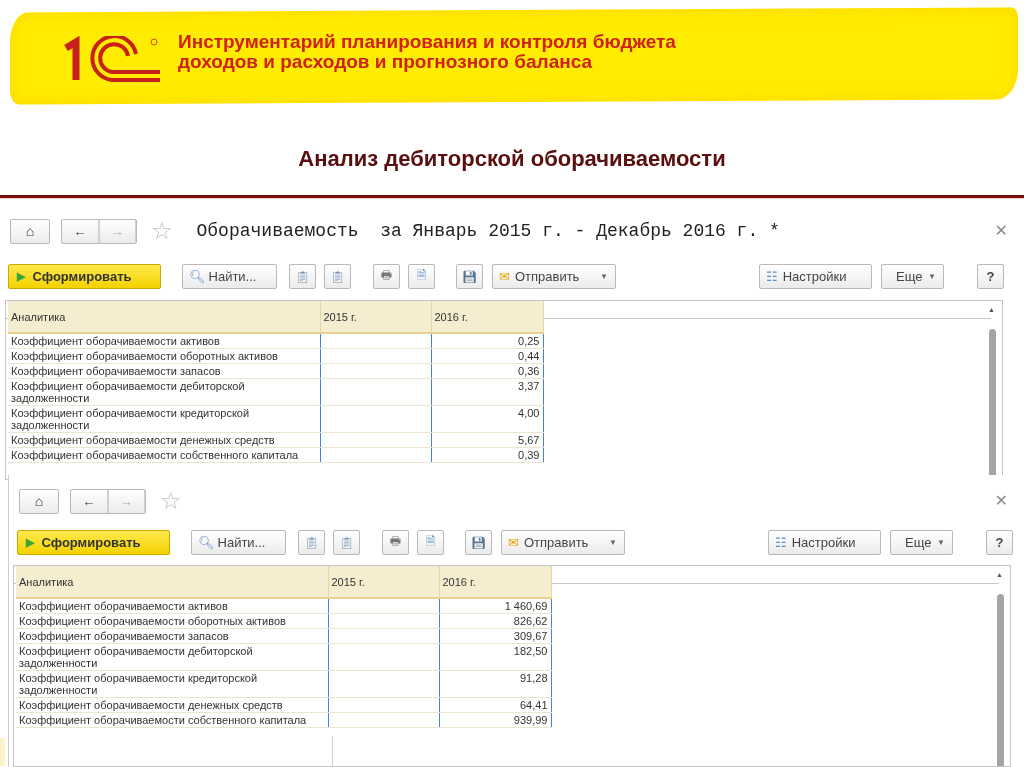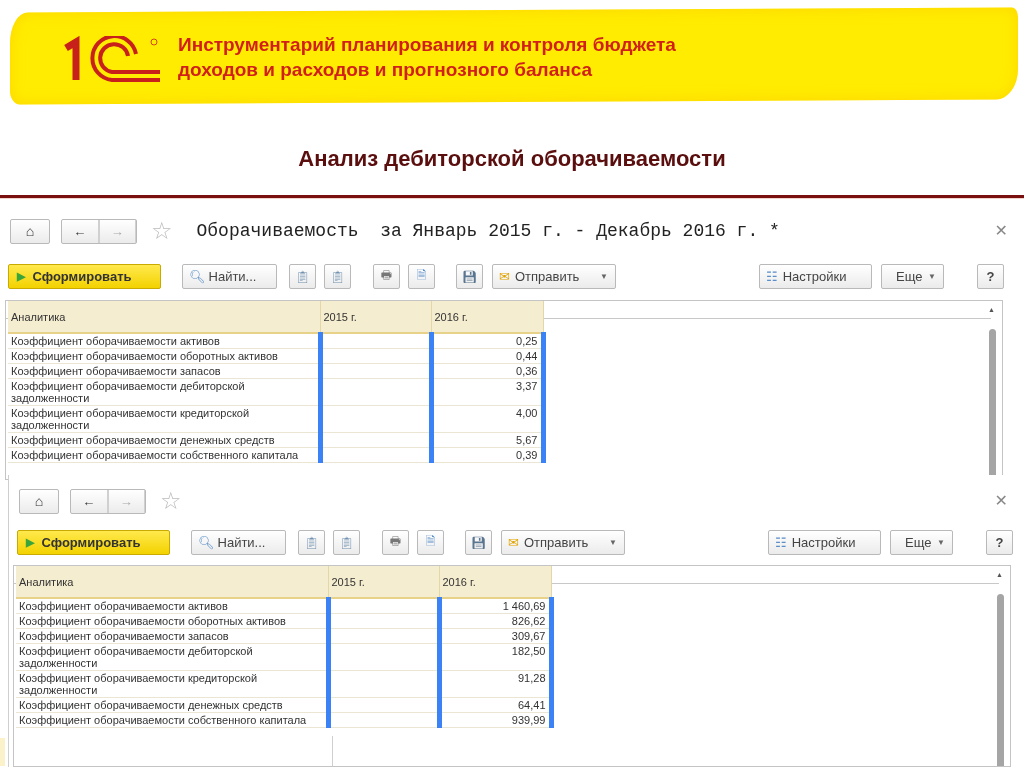--- a/index.html
+++ b/index.html
@@ -7,21 +7,21 @@
   .slide { position: relative; width: 1024px; height: 767px; background: #fff; }
 
   
   .banner { position: absolute; left: 10px; top: 6px; width: 1008px; height: 100px; }
   .banner-bg { position: absolute; left: 0; top: 4px; width: 1008px; height: 92px;
     background: #ffec00;
     border-radius: 18px 6px 22px 10px / 30px 10px 30px 14px;
     box-shadow: inset 0 0 14px rgba(255,200,0,0.6);
     transform: skewY(-0.3deg); }
   .logo { position: absolute; left: 52px; top: 30px; width: 100px; height: 48px; }
-  .banner-title { position: absolute; left: 168px; top: 26px; width: 560px; color: #d11f1a; font-weight: bold; font-size: 19px; line-height: 25px; }
+  .banner-title { position: absolute; left: 168px; top: 26px; width: 560px; color: #d11f1a; font-weight: bold; font-size: 19px; line-height: 20px; }
 
   .slide-title { position: absolute; left: 0; top: 146px; width: 1024px; text-align: center; color: #5a0e0e; font-weight: bold; font-size: 22px; }
   .red-rule { position: absolute; left: 0; top: 195px; width: 1024px; height: 3px; background: #7a0f0f; }
   .pink-rule { position: absolute; left: 0; top: 198px; width: 1024px; height: 1px; background: #f3d3cc; }
 
   
   .win { position: absolute; background: #fff; }
   .win1 { left: 0; top: 205px; width: 1024px; height: 270px; }
   .win2 { left: 8px; top: 475px; width: 1016px; height: 292px; border-left: 1px solid #cfcfcf; }
 
@@ -48,21 +48,21 @@
   .btn-help { width: 27px; color: #444; font-weight: bold; }
   .caret { font-size: 8px; color: #666; margin-left: auto; margin-right: 7px; }
 
   
   .report { position: absolute; border: 1px solid #c4c4c4; background: #fff; overflow: hidden; }
   .win1 .report { left: 5px; top: 95px; width: 998px; height: 180px; }
   .win2 .report { left: 4px; top: 90px; width: 998px; height: 202px; }
   .hline { position: absolute; left: 0; top: 17px; height: 1px; width: 985px; background: #c8c8c8; }
   table.grid { position: absolute; left: 2px; top: 0; border-collapse: collapse; font-size: 11px; color: #333; }
   table.grid th { background: #f5edd0; font-weight: normal; text-align: left; padding: 1px 3px; height: 32px; border-right: 1px solid #e3d7a7; border-bottom: 2px solid #e8d28a; }
-  table.grid td { padding: 1px 3px; border-right: 5px solid #3b82f6; border-bottom: 1px solid #ebe6d4; vertical-align: top; line-height: 12px; }
+  table.grid td { padding: 1px 3px; border-right: 1px solid #3b82f6; border-bottom: 1px solid #ebe6d4; vertical-align: top; line-height: 12px; }
   table.grid td.num { text-align: right; }
   .c1 { width: 312px; } .c2 { width: 111px; } .c3 { width: 112px; }
   .scroll-up { position: absolute; right: 7px; top: 5px; font-size: 7px; color: #555; }
   .scroll-thumb { position: absolute; right: 6px; top: 28px; width: 7px; background: #a5a5a5; border-radius: 4px; }
   .win1 .scroll-thumb { height: 160px; }
   .win2 .scroll-thumb { height: 180px; }
   .vline { position: absolute; width: 1px; background: #cfcfcf; }
   .side-mark { position: absolute; left: 0; top: 738px; width: 5px; height: 28px; background: #fbf2c9; }
 </style>
 </head>

